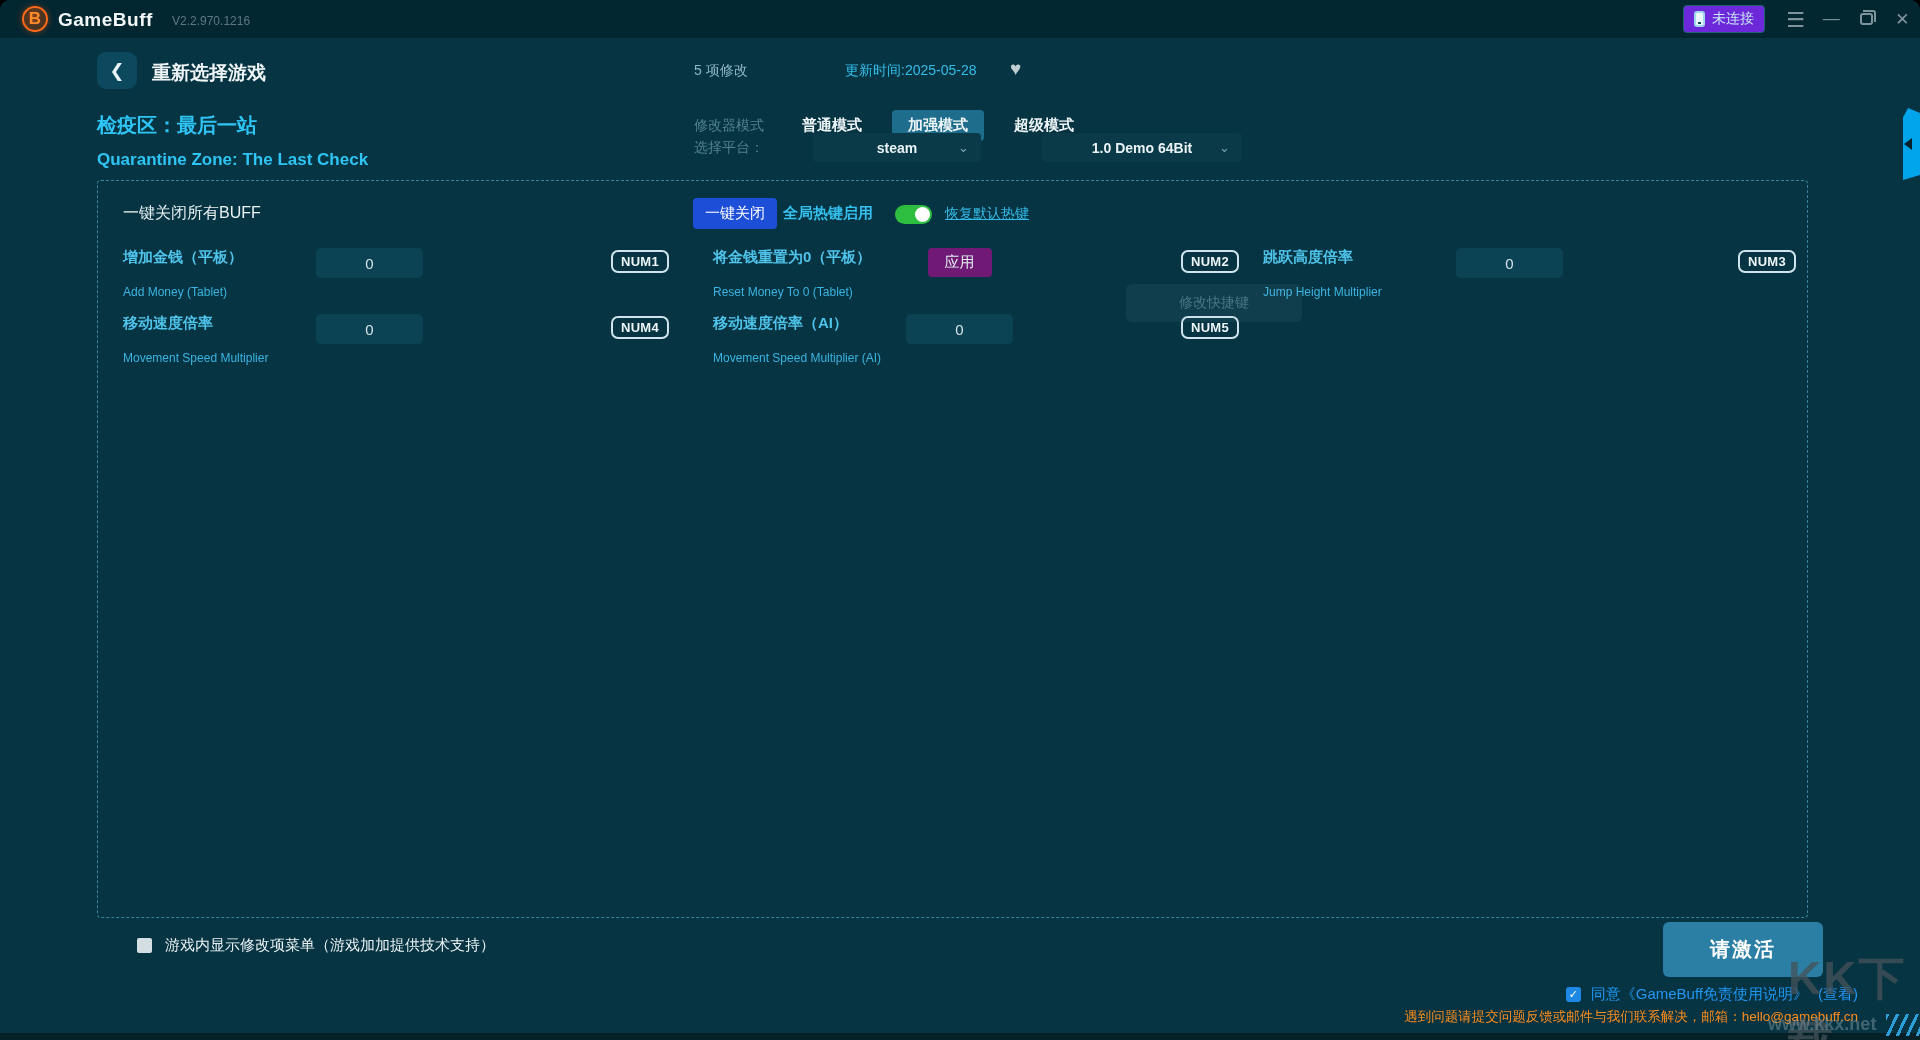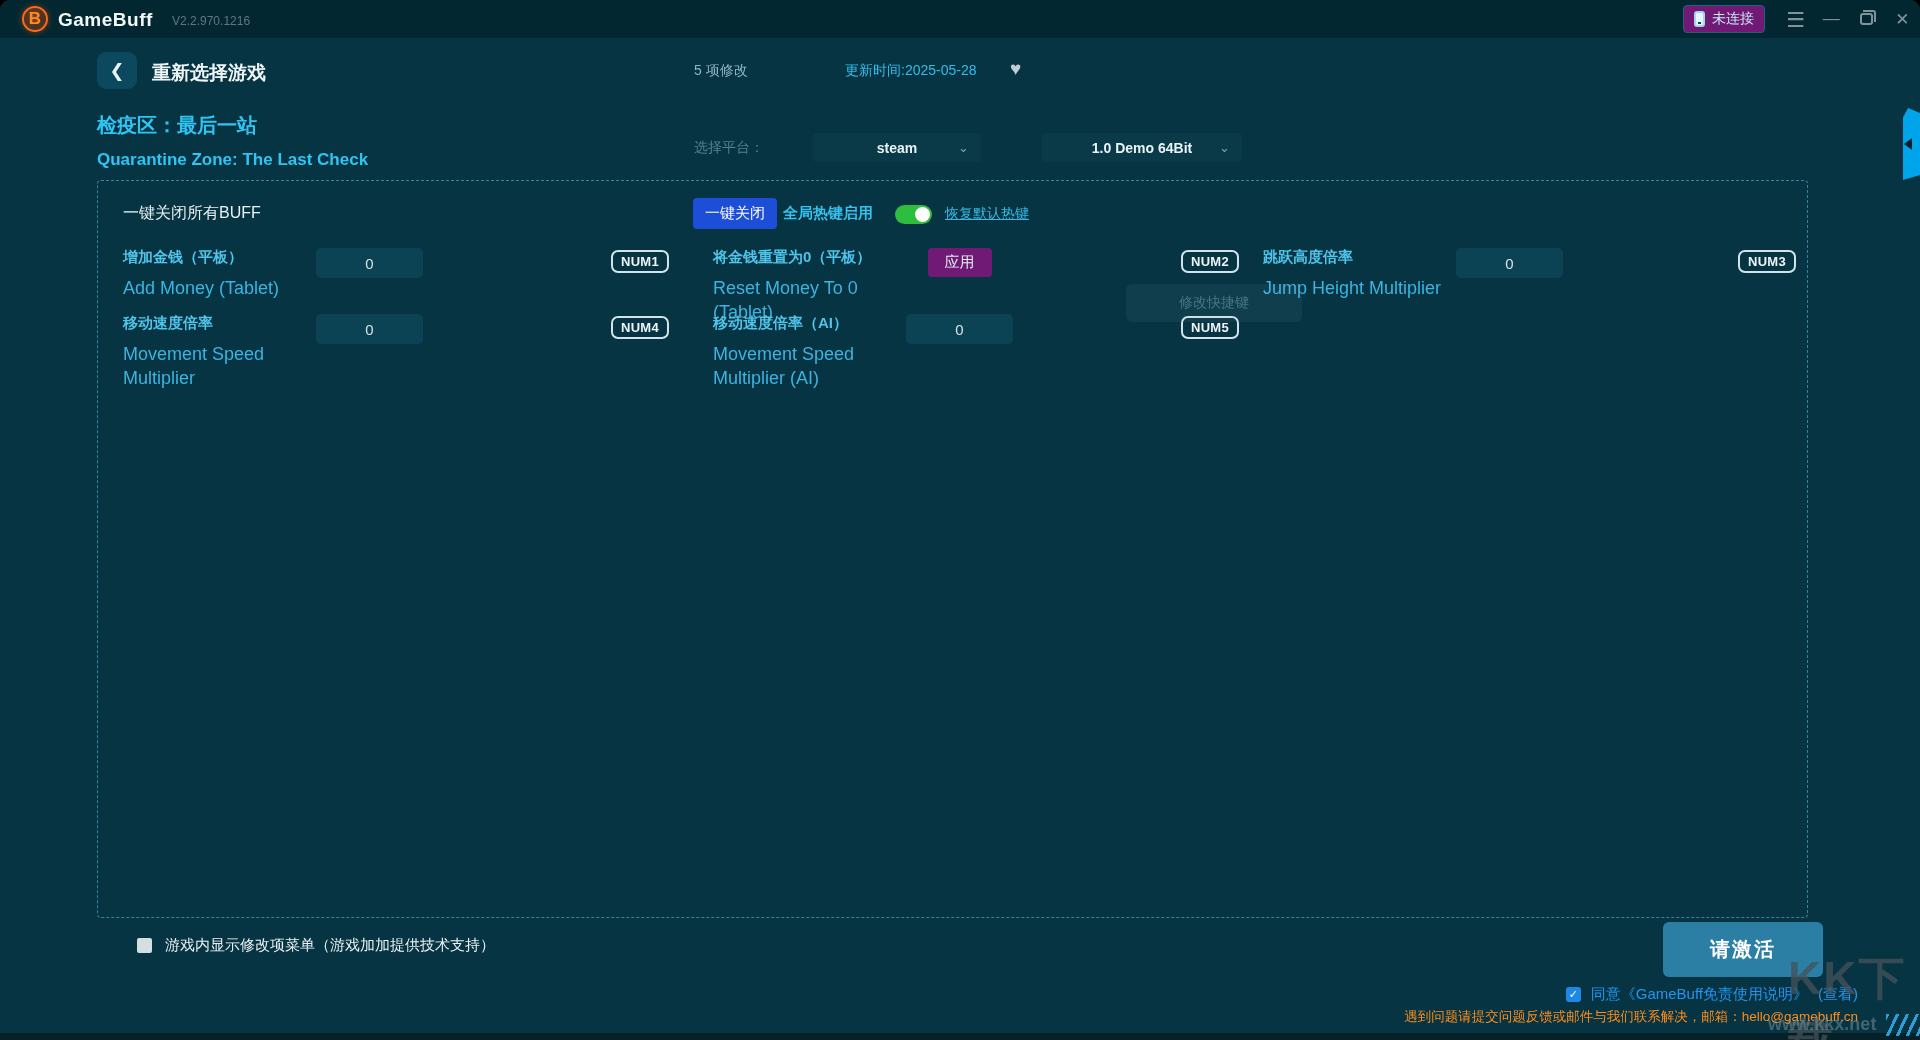--- a/index.html
+++ b/index.html
@@ -17,21 +17,21 @@
   .logo {
     position:absolute; left:22px; top:6px; width:26px; height:26px; border-radius:50%;
     border:2px solid #ff6a1a; color:#ff8a2a; font-weight:bold; font-size:17px;
     display:flex; align-items:center; justify-content:center;
     text-shadow:0 0 6px #ff5a00; box-shadow:0 0 8px rgba(255,90,0,.55) inset, 0 0 6px rgba(255,90,0,.45);
   }
   .app-name { position:absolute; left:58px; top:9px; color:#f2f7f8; font-size:19px; font-weight:bold; letter-spacing:.5px; }
   .app-version { position:absolute; left:172px; top:14px; color:#5d7884; font-size:12px; }
   .conn-btn {
     position:absolute; left:1683px; top:5px; height:28px; padding:0 10px;
-    background:#701a75; border:1px solid #1d6278; border-radius:4px;
+    background:#6d28d9; border:1px solid #1d6278; border-radius:4px;
     display:flex; align-items:center; gap:7px; color:#c8e9f4; font-size:14px; cursor:pointer;
   }
   .tablet-icon { width:11px; height:16px; border:2px solid #9fd8ec; border-radius:3px; position:relative; background:#e9f6fa; }
   .tablet-icon::after { content:""; position:absolute; left:2px; bottom:1px; right:2px; height:2px; background:#0f4657; }
   .win-icons { position:absolute; top:0; right:0; height:38px; display:flex; align-items:center; }
   .win-btn { width:36px; height:38px; display:flex; align-items:center; justify-content:center; color:#7f939c; font-size:17px; cursor:pointer; }
   .menu-glyph { font-size:21px; line-height:1; }
   .restore-glyph { display:inline-block; width:13px; height:12px; border:2px solid #7f939c; border-radius:3px; position:relative; }
   .restore-glyph::before { content:""; position:absolute; right:-5px; top:-5px; width:11px; height:10px; border:2px solid #7f939c; border-left:none; border-bottom:none; border-radius:0 3px 0 0; }
 
@@ -65,21 +65,21 @@
   .close-all-label { color:#e9f1f3; font-size:16px; }
   .close-all-btn { position:absolute; left:570px; background:#1d4ed8; color:#fff; font-size:15px; padding:6px 12px; border-radius:4px; border:none; cursor:pointer; }
   .hotkey-label { position:absolute; left:660px; color:#35c0ee; font-size:15px; font-weight:bold; }
   .toggle { position:absolute; left:772px; top:2px; width:37px; height:19px; background:#2ebe3f; border-radius:10px; cursor:pointer; }
   .toggle-knob { position:absolute; right:2px; top:2px; width:15px; height:15px; border-radius:50%; background:#fff; }
   .restore-link { position:absolute; left:822px; color:#35b9e6; font-size:14px; text-decoration:underline; cursor:pointer; }
 
   .cheat-cell { position:absolute; display:flex; align-items:flex-start; }
   .cheat-label { width:193px; }
   .cheat-cn { color:#4fc3ea; font-size:15px; font-weight:bold; line-height:1.35; }
-  .cheat-en { color:#3bb4e2; font-size:18px; line-height:1.3; margin-top:10px; }
+  .cheat-en { color:#3bb4e2; font-size:12px; line-height:1.3; margin-top:18px; }
   .cheat-control { width:107px; display:flex; justify-content:center; margin-top:1px; }
   .cheat-input { width:107px; height:30px; background:#0c4354; border:none; border-radius:5px; color:#d4e2e7; font-size:15px; text-align:center; outline:none; }
   .apply-btn { background:#701a75; color:#e0edf1; border:none; border-radius:4px; font-size:15px; padding:5px 17px; cursor:pointer; }
   .num-badge { margin-left:auto; margin-top:3px; border:2px solid #cfe4ec; border-radius:7px; color:#eef5f8;
     font-size:13px; font-weight:bold; padding:2px 8px; letter-spacing:.3px; cursor:pointer; }
   .hotkey-tooltip { position:absolute; left:1028px; top:103px; width:176px; height:38px; background:rgba(150,200,215,.07);
     border-radius:6px; color:rgba(140,185,200,.45); font-size:14px; display:flex; align-items:center; justify-content:center;text-align:right; }
 
   
   .ingame-row { position:absolute; left:137px; top:936px; display:flex; align-items:center; gap:13px; }
@@ -143,20 +143,26 @@
       <span>❮</span>
     </div>
   <div class="page-title">重新选择游戏</div>
   <div class="mods-count">5 项修改</div>
   <div class="update-time">更新时间:2025-05-28</div>
   <div class="heart">♥</div>
 
   <div class="game-title-cn">检疫区：最后一站</div>
   <div class="game-title-en">Quarantine Zone: The Last Check</div>
 
+  <div class="mode-row">
+    <span class="mode-label">修改器模式</span>
+    <span class="mode-tab">普通模式</span>
+    <span class="mode-tab selected">加强模式</span>
+    <span class="mode-tab">超级模式</span>
+  </div>
 
   <div class="platform-row">
     <span class="plat-label">选择平台：</span>
     <div class="dropdown dd-steam">
       <span>steam</span>
       <span class="dd-chevron">⌄</span>
     </div>
     <div class="dropdown dd-version">
       <span>1.0 Demo 64Bit</span>
       <span class="dd-chevron">⌄</span>

